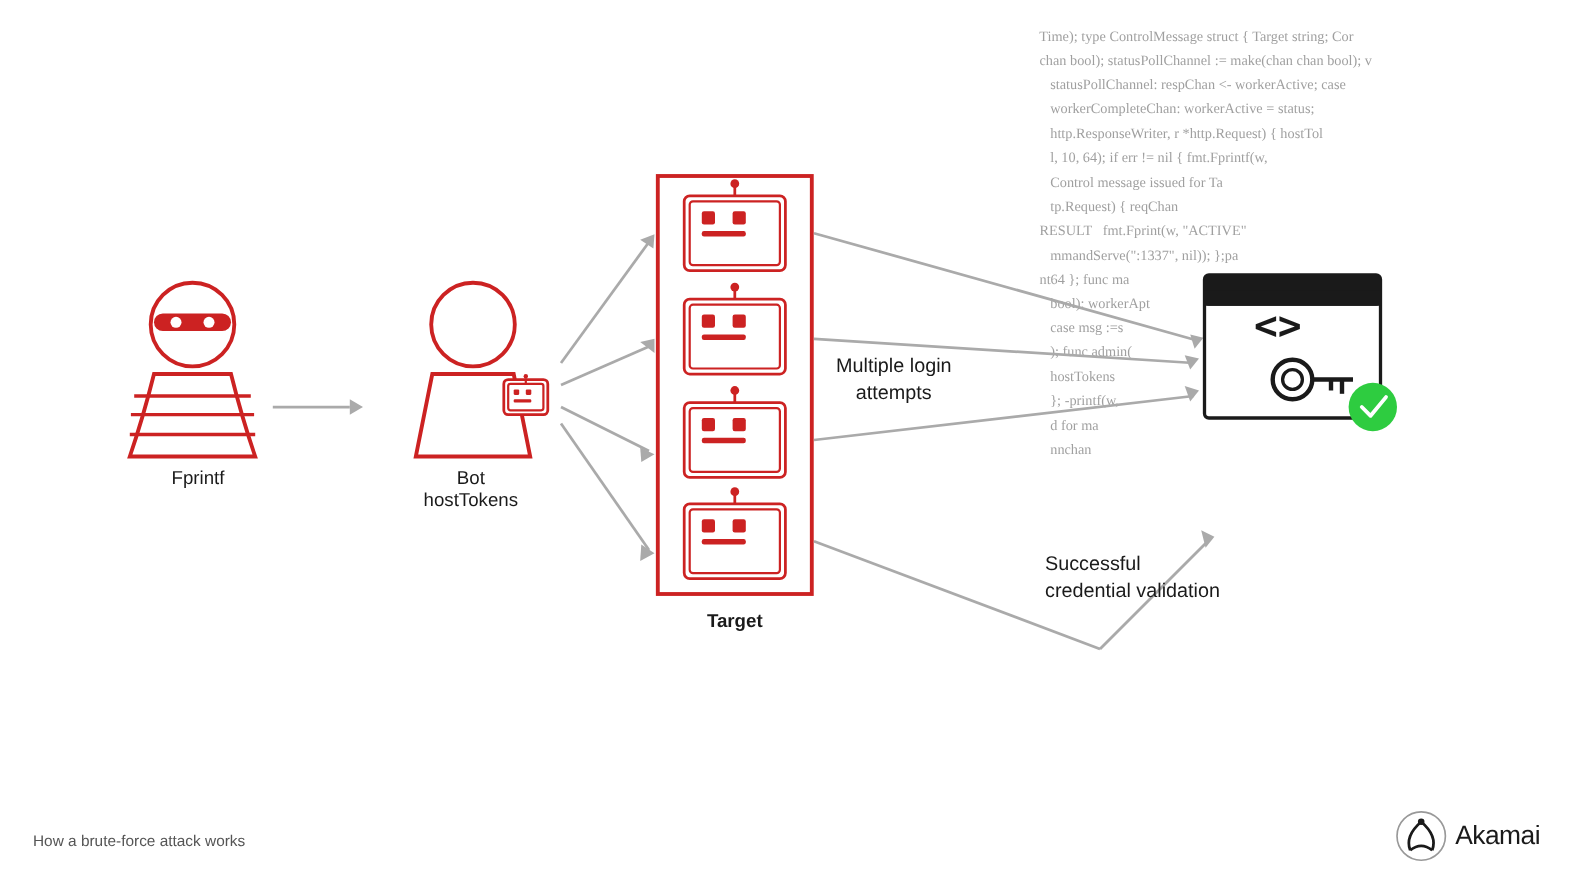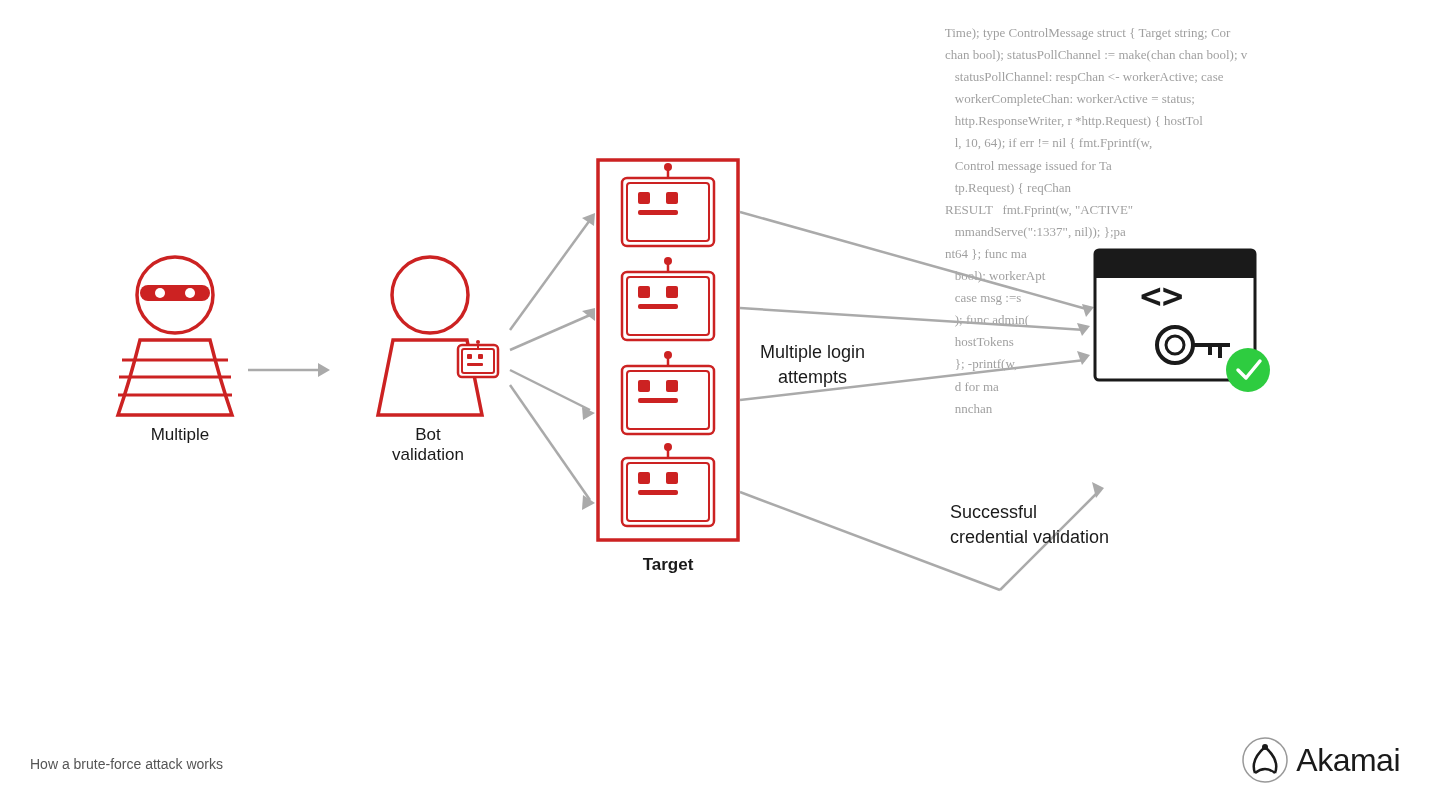--- a/index.html
+++ b/index.html
@@ -164,42 +164,42 @@
   <circle cx="1175" cy="345" r="9" fill="none" stroke="#1a1a1a" stroke-width="3"></circle>
   <line x1="1193" y1="345" x2="1230" y2="345" stroke="#1a1a1a" stroke-width="4"></line>
   <line x1="1220" y1="345" x2="1220" y2="358" stroke="#1a1a1a" stroke-width="4"></line>
   <line x1="1210" y1="345" x2="1210" y2="355" stroke="#1a1a1a" stroke-width="4"></line>
 
   <circle cx="1248" cy="370" r="22" fill="#2ecc40"></circle>
   <polyline points="1238,370 1246,378 1260,361" fill="none" stroke="white" stroke-width="3.5" stroke-linecap="round" stroke-linejoin="round"></polyline>
 
 </svg>
 
-<div style="position:absolute;top:425px;left:120px;font-size:17px;color:#1a1a1a;text-align:center;width:120px;">Multiple</div>
+<div style="position:absolute;top:425px;left:120px;font-size:17px;color:#1a1a1a;text-align:center;width:120px;">Fprintf</div>
 
 <div style="position:absolute;top:425px;left:358px;font-size:17px;color:#1a1a1a;text-align:center;width:140px;">
   <span style="white-space:pre-line;">Bot
-validation</span>
+hostTokens</span>
 </div>
 
 <div style="position:absolute;top:555px;left:618px;font-size:17px;font-weight:600;color:#1a1a1a;text-align:center;width:100px;">Target</div>
 
-<div style="position:absolute;top:320px;left:760px;font-size:18px;color:#1a1a1a;text-align:center;line-height:1.4;margin-top:20px;">
+<div style="position:absolute;top:320px;left:760px;font-size:18px;color:#1a1a1a;text-align:center;line-height:1.4;">
   <span style="white-space:pre-line;">Multiple login
 attempts</span>
 </div>
 
 <div style="position:absolute;top:500px;left:950px;font-size:18px;color:#1a1a1a;text-align:left;line-height:1.4;">
   <span style="white-space:pre-line;">Successful
 credential validation</span>
 </div>
 
 <div style="position:absolute;bottom:38px;left:30px;font-size:14px;color:#555;margin-top:48px;">How a brute-force attack works</div>
 
 <div class="akamai-logo">
   <svg width="50" height="50" viewBox="0 0 50 50">
     <circle cx="25" cy="25" r="22" fill="none" stroke="#999" stroke-width="1.5"></circle>
     <path d="M15,38 Q10,25 25,12 Q40,25 35,38" fill="none" stroke="#1a1a1a" stroke-width="2.5"></path>
     <path d="M15,38 Q25,30 35,38" fill="none" stroke="#1a1a1a" stroke-width="2.5"></path>
     <circle cx="25" cy="12" r="3" fill="#1a1a1a"></circle>
   </svg>
-  <span style="font-size:32px;font-weight:300;color:#1a1a1a;letter-spacing:-0.5px;">Akamai</span>
+  <span style="font-size:24px;font-weight:300;color:#1a1a1a;letter-spacing:-0.5px;">Akamai</span>
 </div>
 
 </body></html>

